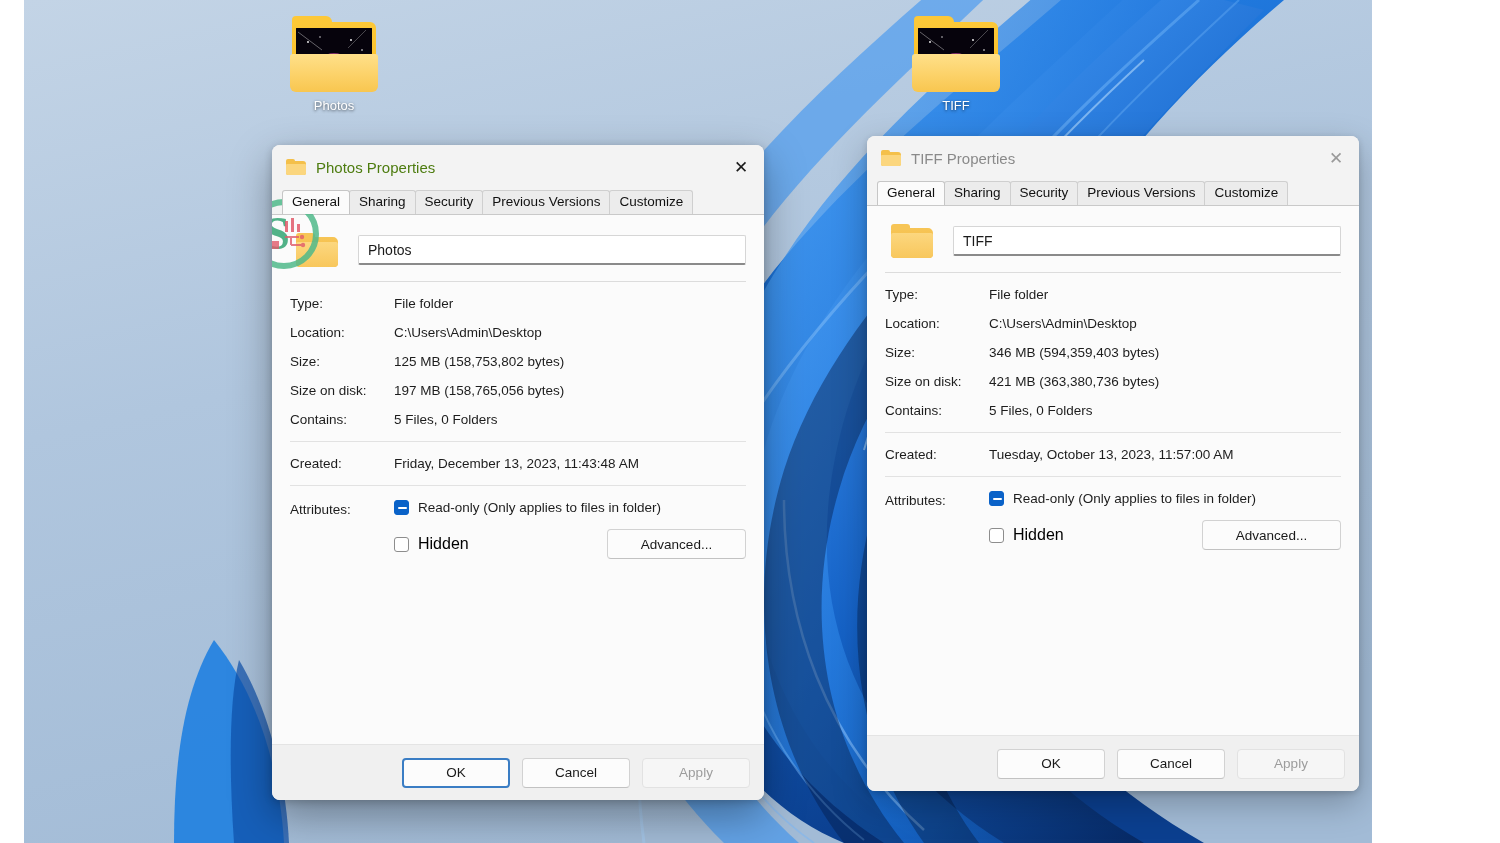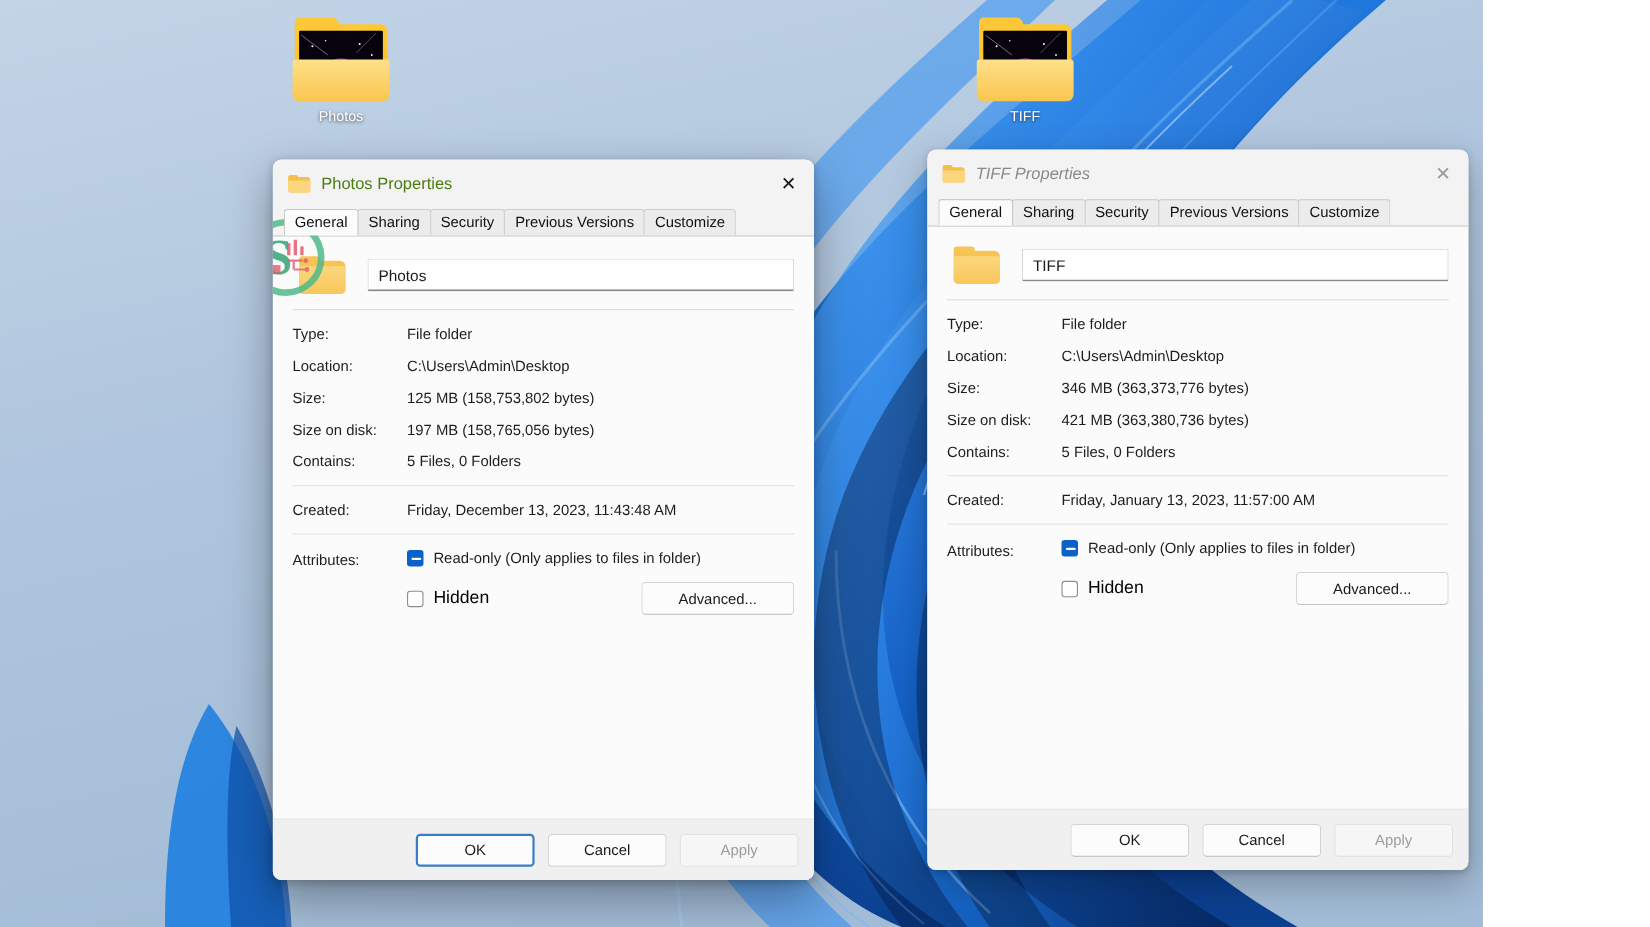--- a/index.html
+++ b/index.html
@@ -10,20 +10,21 @@
     overflow: hidden;
     font-family: "Liberation Sans", sans-serif;
   }
 
   #desktop {
     position: relative;
     width: 1348px;
     height: 843px;
     background: linear-gradient(160deg, #b9cde2 0%, #adc4dd 40%, #a8c0da 70%, #a3bcd8 100%);
     overflow: hidden;
+    margin-left: 24px;
   }
 
   
   .wall-svg { position: absolute; inset: 0; width: 1500px; height: 843px; }
 
   
   .desk-icon {
     position: absolute;
     width: 120px;
     text-align: center;
@@ -99,21 +100,21 @@
   }
   .tb-folder .b2 {
     position: absolute; left:0; top:0; width:9px; height:4px;
     background:#f4c04a; border-radius:2px 2px 0 0;
   }
   .tb-folder .b3 {
     position: absolute; left:0; top:5px; width:20px; height:11px;
     background:#fbd67e; border-radius:1px 1px 2px 2px;
   }
   .titlebar .tb-title { font-size: 15px; color: #4d7c0f; }
-  .dialog.inactive .titlebar .tb-title { color: #8a8a8a; font-style: italic; }
+  .dialog.inactive .titlebar .tb-title { color: #8a8a8a; }
   .titlebar .spacer { flex: 1; }
   .close-btn {
     width: 46px; height: 44px;
     display: flex; align-items: center; justify-content: center;
     font-size: 17px; color: #1a1a1a; line-height: 1;
     cursor: default;
   }
   .dialog.inactive .close-btn { color: #9a9a9a; }
 
   
@@ -411,37 +412,37 @@
         <div class="row">
           <div class="lbl">Type:</div>
           <div class="val">File folder</div>
         </div>
         <div class="row">
           <div class="lbl">Location:</div>
           <div class="val">C:\Users\Admin\Desktop</div>
         </div>
         <div class="row">
           <div class="lbl">Size:</div>
-          <div class="val">346 MB (363,373,776 bytes)</div>
+          <div class="val">346 MB (594,359,403 bytes)</div>
         </div>
         <div class="row">
           <div class="lbl">Size on disk:</div>
           <div class="val">421 MB (363,380,736 bytes)</div>
         </div>
         <div class="row">
           <div class="lbl">Contains:</div>
           <div class="val">5 Files, 0 Folders</div>
         </div>
       </div>
 
       <div class="divider"></div>
 
       <div class="row">
         <div class="lbl">Created:</div>
-        <div class="val">Friday, January 13, 2023, 11:57:00 AM</div>
+        <div class="val">Tuesday, October 13, 2023, 11:57:00 AM</div>
       </div>
 
       <div class="divider"></div>
 
       <div class="attrs-row">
         <div class="lbl">Attributes:</div>
         <div class="attrs-body">
           <div class="cb-line">
             <div class="cbx indeterminate"></div>
             <div class="cb-text">Read-only (Only applies to files in folder)</div>

